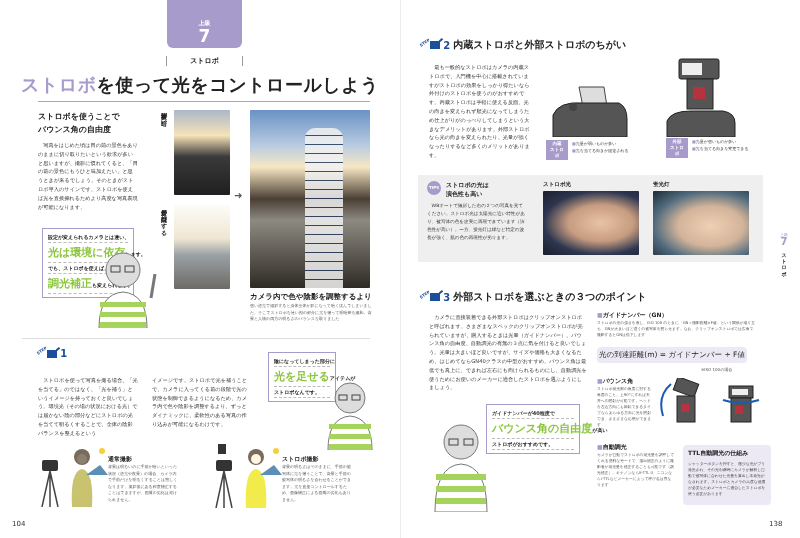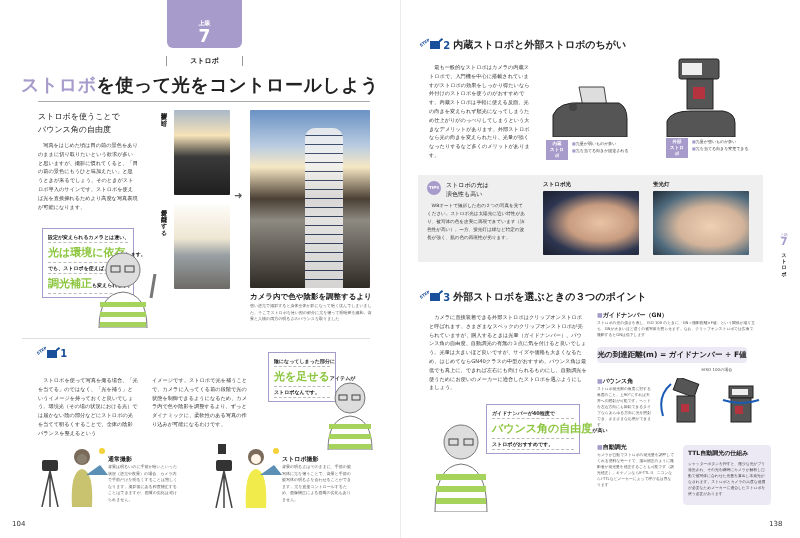--- a/index.html
+++ b/index.html
@@ -7,40 +7,40 @@
 .page{position:absolute;top:0;height:538px;background:#fff}
 .left{left:0;width:400px}
 .right{left:400px;width:400px;border-left:1px solid #ececec}
 .tab{position:absolute;left:167px;top:0;width:75px;height:48px;background:#a79bcb;border-radius:0 0 6px 6px;color:#fff;text-align:center}
 .tab .lv{font-size:6px;margin-top:19px;display:block;font-weight:bold}
 .tab .num{font-size:17px;font-weight:bold;display:block;line-height:16px}
 .cat{position:absolute;left:166px;top:56px;width:77px;height:10px;border-left:1px solid #999;border-right:1px solid #999;font-size:7px;font-weight:bold;text-align:center;line-height:10px}
 .title{position:absolute;left:0;width:400px;top:73px;text-align:center;font-size:18px;font-weight:bold;letter-spacing:0.5px}
 .title .acc{color:#a79bcb}
 .rule{position:absolute;left:38px;width:332px;top:101px;height:1px;background:#aaa}
-.h2{position:absolute;font-size:8px;font-weight:normal;line-height:13px}
+.h2{position:absolute;font-size:8px;font-weight:bold;line-height:13px}
 .body{position:absolute;font-size:5.2px;line-height:8.8px;color:#333;text-indent:1em}
 .photo{position:absolute;border-radius:1px}
 .vlabel{position:absolute;font-size:6px;font-weight:bold;writing-mode:vertical-rl;line-height:8px}
 .arrow{position:absolute;font-size:10px;color:#555}
 .bubble{position:absolute;border:1.5px solid #a79bcb;background:#fff;padding:3px 5px;font-size:5px;font-weight:bold}
 .bubble .ln{border-bottom:1px dashed #bbb;padding:2px 0;white-space:nowrap}
 .bubble .g{color:#8cc63f;font-size:11px}
 .caption-h{position:absolute;font-size:7.5px;font-weight:bold}
 .caption{position:absolute;font-size:4px;line-height:6.5px;color:#555}
 .sec-h{position:absolute;font-size:10px;font-weight:bold;display:flex;align-items:center;gap:3px}
 .sec-h .step{font-size:4px;color:#1a4f9c;transform:rotate(-35deg);font-weight:bold;margin-right:-3px;margin-top:-6px}
 .sec-h .box{width:10px;height:8px;background:#1a4f9c;position:relative}
 .sec-h .box:after{content:"";position:absolute;right:-3px;top:-2px;width:4px;height:2px;background:#1a4f9c;transform:rotate(-40deg)}
 .sec-h .n{color:#1a4f9c;font-size:10px}
 .person{position:absolute}
 .pagenum{position:absolute;font-size:7px;color:#333;top:520px}
 .tips{position:absolute;left:17px;top:175px;width:345px;height:87px;background:#efefef}
 .tips-badge{position:absolute;left:9px;top:6px;width:14px;height:14px;border-radius:50%;background:#a79bcb;color:#fff;font-size:4px;font-weight:bold;text-align:center;line-height:14px}
-.formula{position:absolute;left:196px;top:347px;width:150px;height:16px;background:#ece9f5;border-radius:4px;font-size:7.5px;font-weight:bold;text-align:center;line-height:16px}
+.formula{position:absolute;left:196px;top:347px;width:150px;height:16px;background:#ece9f5;border-radius:4px;font-size:7.5px;font-weight:normal;text-align:center;line-height:16px}
 .ttl{position:absolute;left:282px;top:445px;width:88px;height:60px;background:#ece9f5;border-radius:4px;padding:4px 5px}
 .sidetab{position:absolute;left:372px;top:232px;width:22px;text-align:center;color:#a79bcb}
 .label-chip{position:absolute;background:#a79bcb;color:#fff;font-size:4.5px;font-weight:bold;text-align:center;line-height:6px;padding:1px 2px;width:22px}
 .bul{position:absolute;font-size:4px;line-height:7px;color:#333}
 .bul .sq{color:#a79bcb}
 .sub-h{position:absolute;font-size:6px;font-weight:bold}
 .sub-h .sq{color:#a79bcb}
 </style>
 </head>
 <body>

